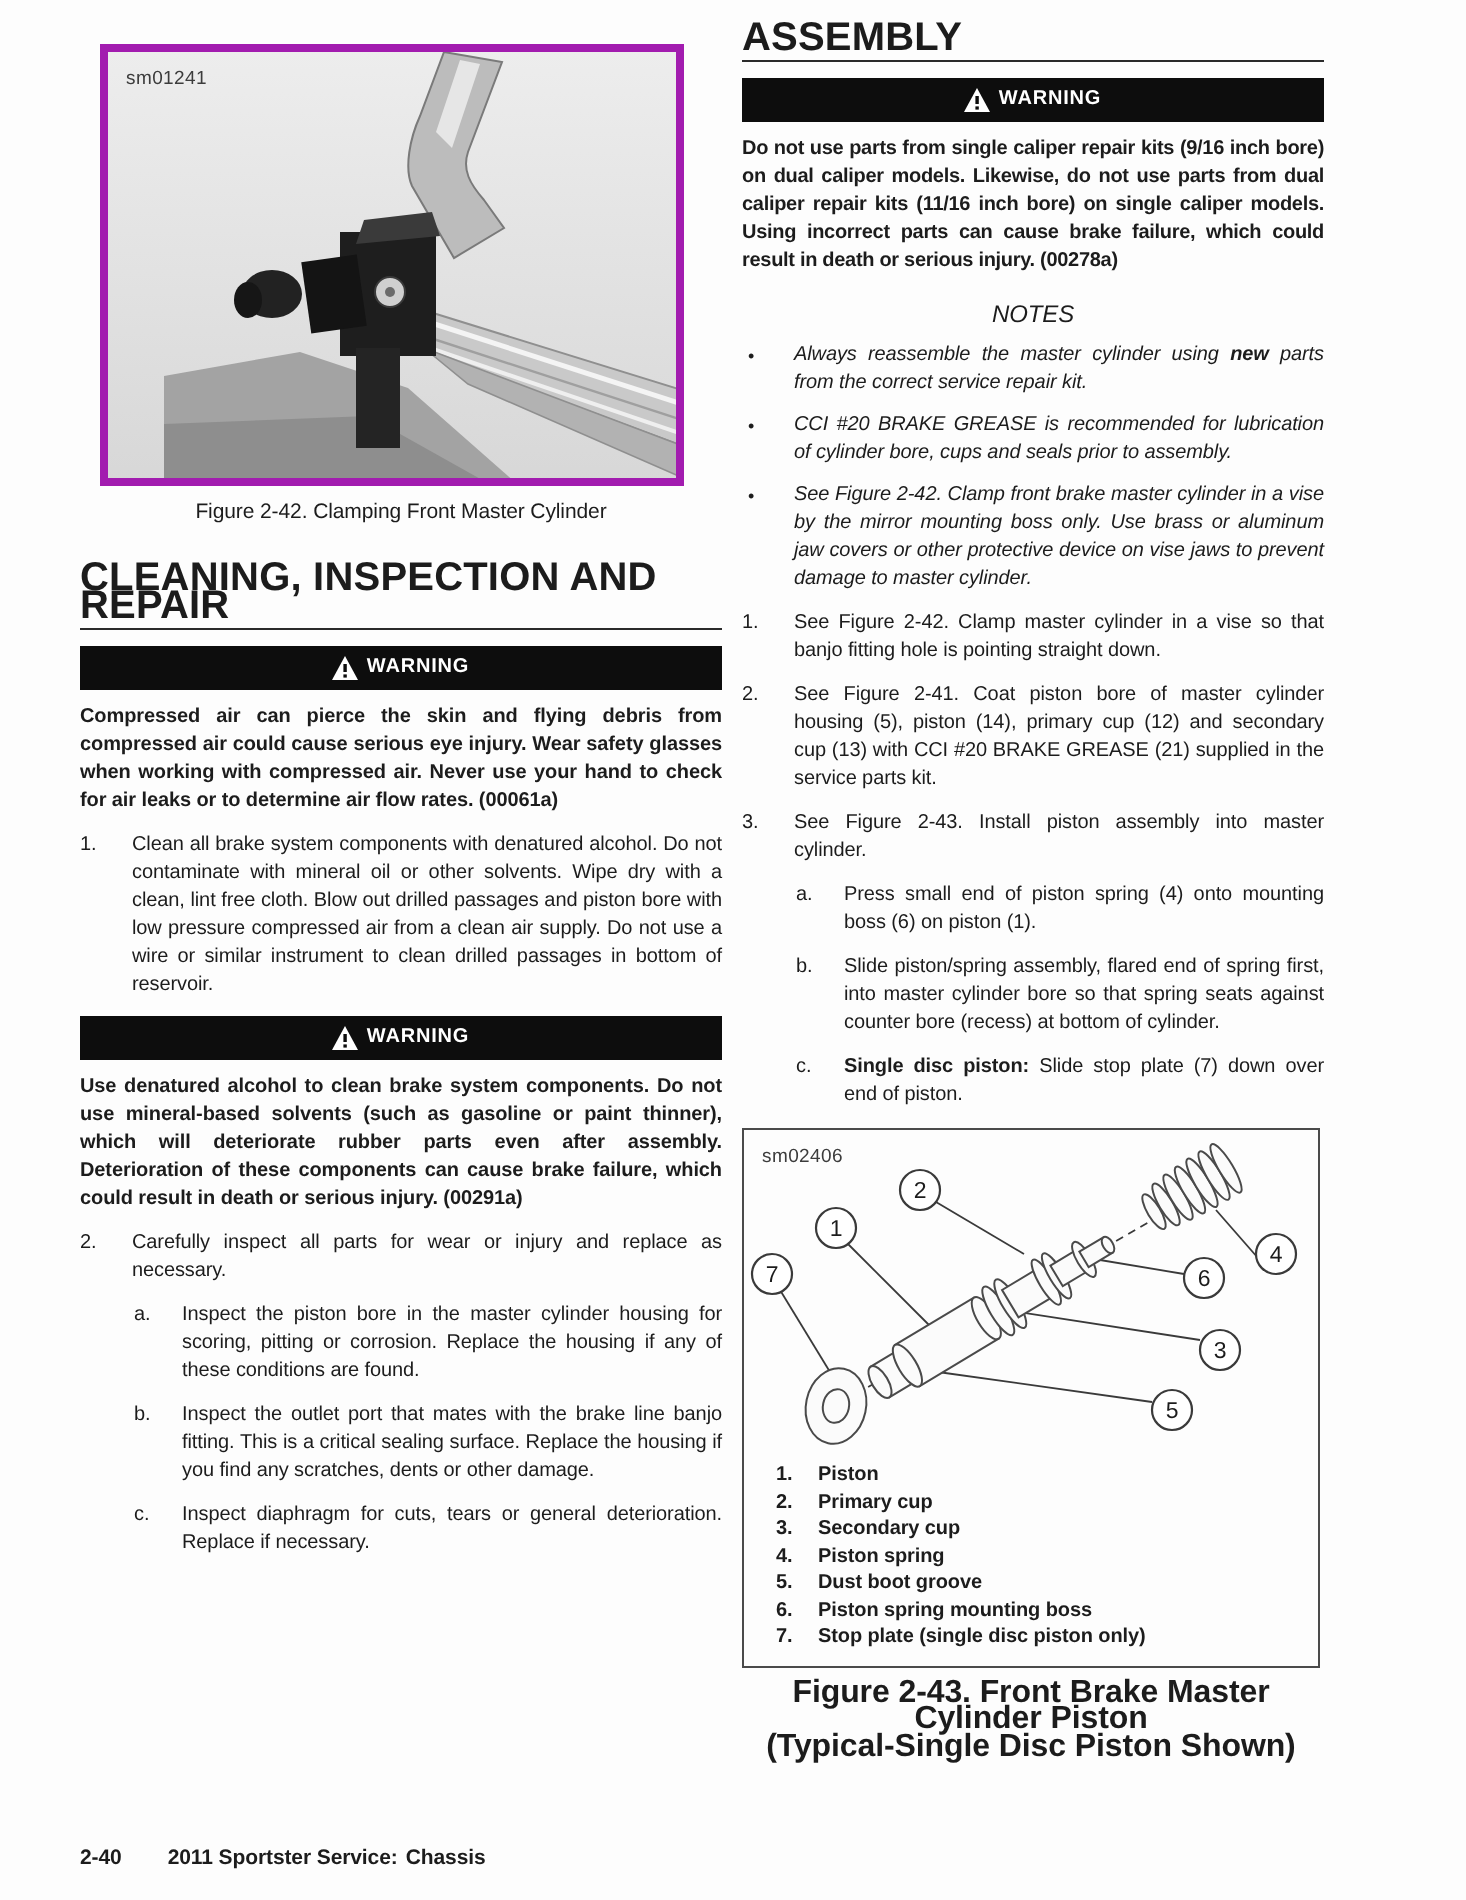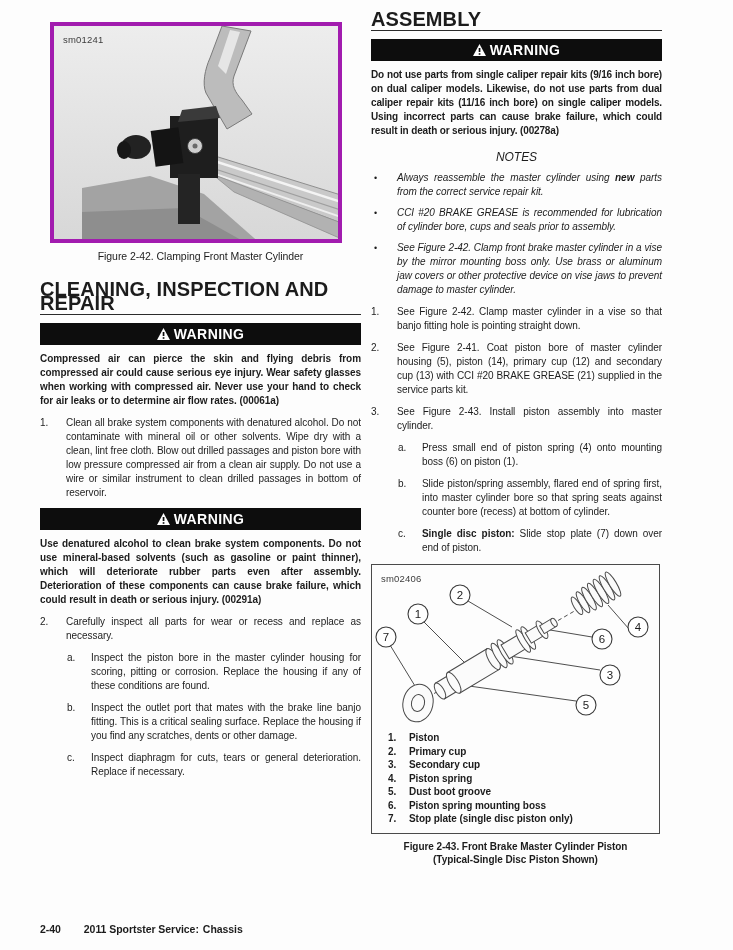--- a/index.html
+++ b/index.html
@@ -17,21 +17,21 @@
   
   .sec-head {
     font-size:20px; font-weight:bold; letter-spacing:0.1px;
     padding-bottom:4px; border-bottom:1.6px solid #2b2b2b; margin-bottom:2px;
   }
 
   
   .warn-bar {
     background:#0d0d0d; color:#fff; height:22px; margin-top:8px;
     display:flex; align-items:center; justify-content:center; gap:4px;
-    font-weight:bold; font-size:14px; letter-spacing:0.4px;
+    font-weight:bold; font-size:10px; letter-spacing:0.4px;
   }
   .warn-tri { display:flex; align-items:center; }
   .warn-text {
     font-weight:bold; text-align:justify; margin-top:7px;
   }
 
   
   .li { display:flex; margin-top:8px; }
   .li .num { flex:none; width:26px; }
   .li .txt { flex:1; text-align:justify; }
@@ -51,21 +51,21 @@
   }
   .photo-tag { position:absolute; top:7px; left:9px; font-size:9.5px; color:#3c3c3c; letter-spacing:0.2px; }
   .fig-caption { text-align:center; font-weight:normal; font-size:10.5px; margin-top:7px; line-height:13px; }
 
   
   .fig-box { position:relative; width:289px; border:1px solid #4a4a4a; margin-top:9px; background:#fdfdfd; }
   .fig-box svg { display:block; }
   .legend { padding:0 8px 7px 16px; }
   .legend .row { display:flex; font-weight:bold; line-height:13.5px; }
   .legend .n { flex:none; width:21px; }
-  .fig-caption2 { width:289px; text-align:center; font-weight:bold; font-size:10px; line-height:13.5px; margin-top:6px; }
+  .fig-caption2 { width:289px; text-align:center; font-weight:bold; font-size:16px; line-height:13.5px; margin-top:6px; }
 
   
   .footer {
     position:absolute; left:40px; top:922px; font-weight:bold; font-size:10.5px;
     display:flex; gap:23px;
   }
   .footer .sect { margin-left:4px; }
 
   .diagram-line { stroke:#3a3a3a; stroke-width:0.9; fill:none; }
   .diagram-part { stroke:#4a4a4a; stroke-width:1; fill:#fbfbfb; }
@@ -140,21 +140,21 @@
             <rect x="5.7" y="4" width="1.7" height="4" fill="#0d0d0d"></rect>
             <rect x="5.7" y="9.2" width="1.7" height="1.6" fill="#0d0d0d"></rect>
           </svg>
       </span>
       <span>WARNING</span>
     </div>
     <div class="warn-text">Use denatured alcohol to clean brake system components. Do not use mineral-based solvents (such as gasoline or paint thinner), which will deteriorate rubber parts even after assembly. Deterioration of these components can cause brake failure, which could result in death or serious injury. (00291a)</div>
 
     <div class="li">
       <span class="num">2.</span>
-      <span class="txt">Carefully inspect all parts for wear or recess and replace as necessary.</span>
+      <span class="txt">Carefully inspect all parts for wear or injury and replace as necessary.</span>
     </div>
     <div class="li sub">
       <span class="num">a.</span>
       <span class="txt">Inspect the piston bore in the master cylinder housing for scoring, pitting or corrosion. Replace the housing if any of these conditions are found.</span>
     </div>
     <div class="li sub">
       <span class="num">b.</span>
       <span class="txt">Inspect the outlet port that mates with the brake line banjo fitting. This is a critical sealing surface. Replace the housing if you find any scratches, dents or other damage.</span>
     </div>
     <div class="li sub">

